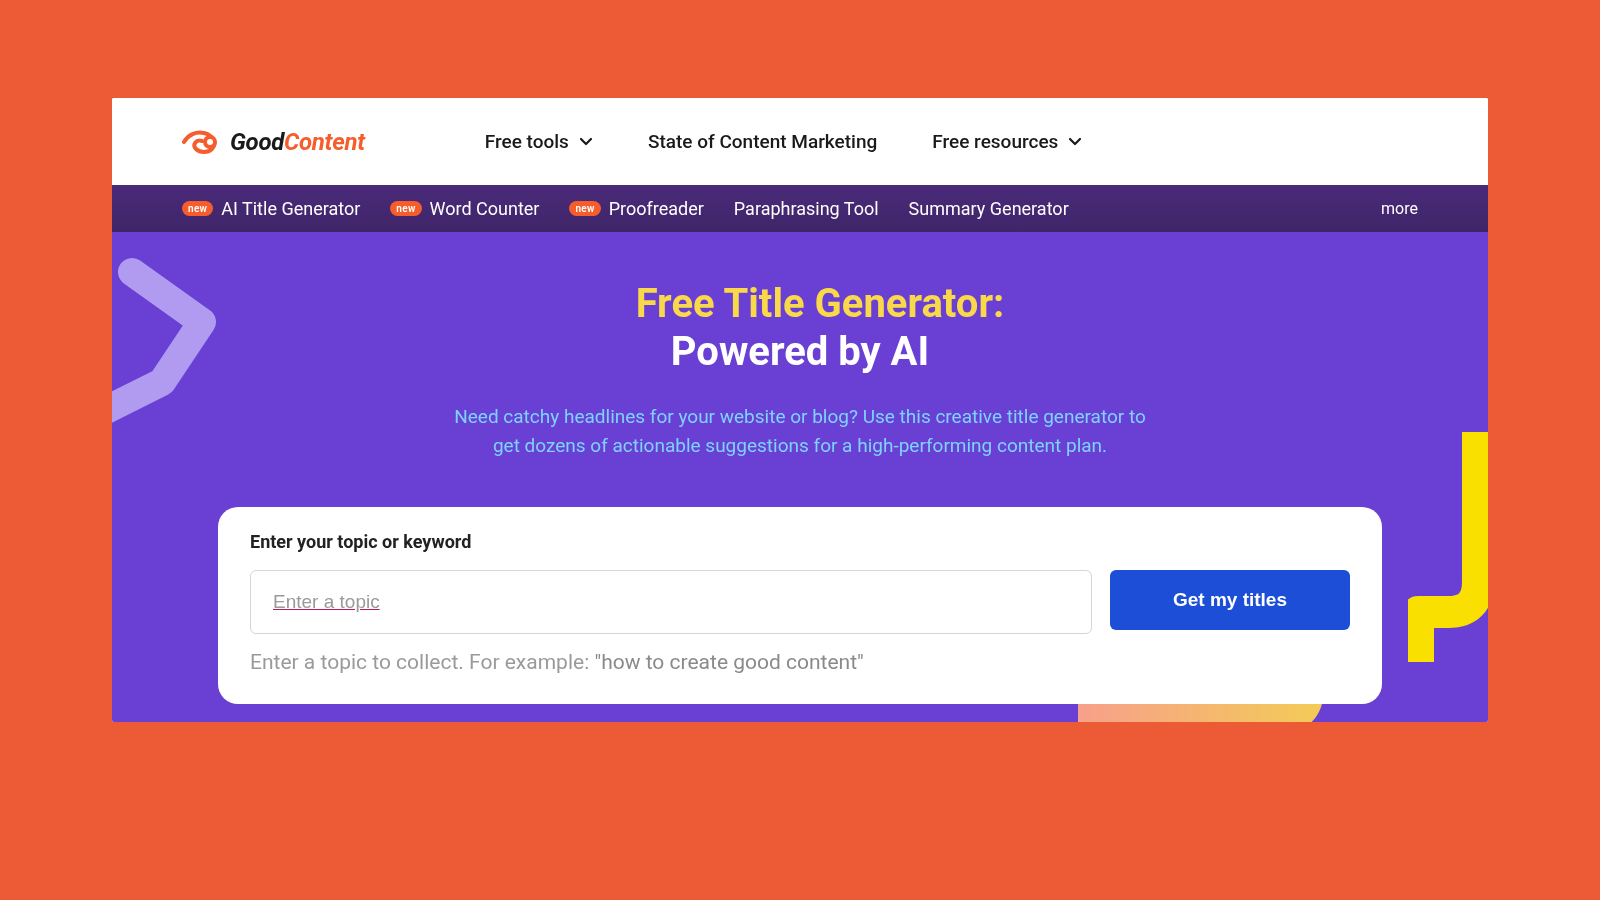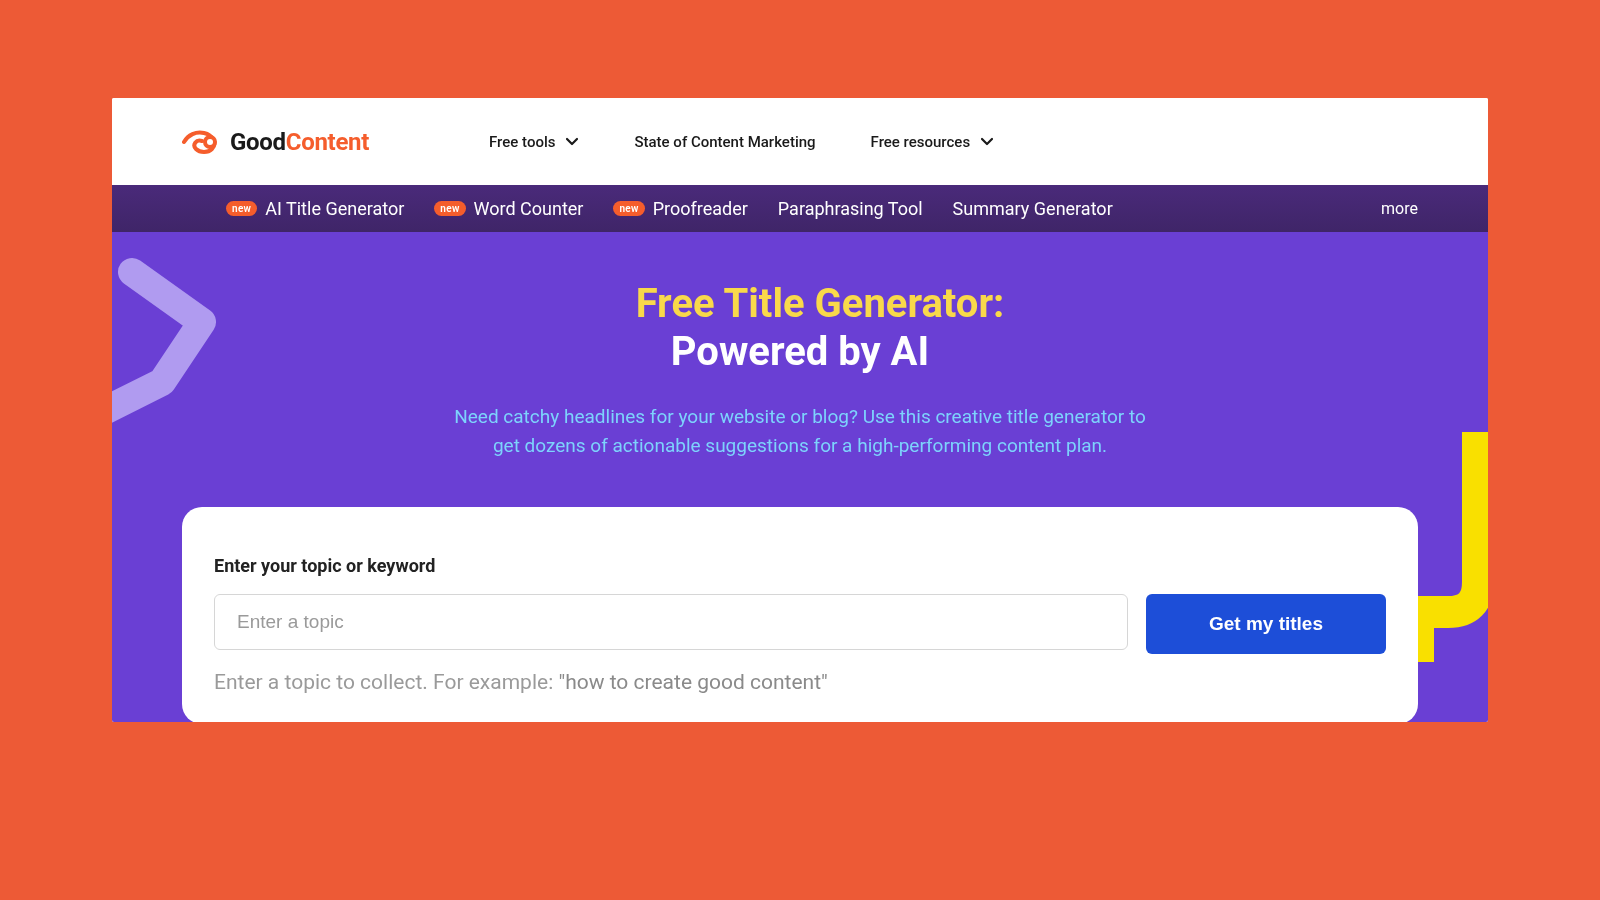--- a/index.html
+++ b/index.html
@@ -27,54 +27,55 @@
   display: flex;
   align-items: center;
   padding: 0 70px;
   gap: 40px;
 }
 .logo {
   display: flex;
   align-items: center;
   gap: 10px;
   margin-right: 80px;
+  font-style: italic;
 }
 .logo-icon {
   width: 38px;
   height: 26px;
   position: relative;
 }
 .logo-icon svg { display: block; }
 .logo-text {
   font-size: 24px;
   font-weight: 700;
   letter-spacing: -0.3px;
 }
 .logo-text .good { color: #1a1a1a; }
 .logo-text .content { color: #f55d2c; }
 .navlinks { display: flex; align-items: center; gap: 55px; }
 .navlink {
-  font-size: 15px;
+  font-size: 19px;
   font-weight: 500;
   color: #1a1a1a;
   display: flex;
   align-items: center;
   gap: 10px;
   cursor: pointer;
 }
 .chev { display: inline-flex; }
 .subnav {
   height: 47px;
   background: linear-gradient(180deg, #4a2a7a 0%, #3f2568 100%);
   display: flex;
   align-items: center;
   padding: 0 70px;
   gap: 30px;
 }
-.subnav-left { display: flex; align-items: flex-end; gap: 30px; flex: 1; margin-left: 44px; }
+.subnav-left { display: flex; align-items: flex-end; gap: 30px; flex: 1; }
 .subnav-item {
   display: flex;
   align-items: center;
   gap: 8px;
   color: #fff;
   font-size: 18px;
   font-weight: 400;
   cursor: pointer;
   white-space: nowrap;
 }
@@ -130,40 +131,41 @@
   color: #7dd3fc;
   font-size: 19px;
   max-width: 720px;
   margin: 26px auto 0;
   line-height: 1.55;
 }
 .card {
   position: relative;
   background: #fff;
   border-radius: 20px;
-  margin: 46px 70px 0;
-  padding: 48px 32px 30px;
+  margin: 46px 106px 0;
+  padding: 24px 32px 30px;
   z-index: 3;
 }
 .card-label {
   font-size: 18px;
   font-weight: 700;
   color: #222;
   margin-bottom: 18px;
 }
 .input-row { display: flex; gap: 18px; }
 .topic-input {
   flex: 1;
-  height: 56px;
+  height: 64px;
   border: 1px solid #d6d6d6;
   border-radius: 6px;
   padding: 0 22px;
   font-size: 19px;
-  color: #404040;
+  color: #be185d;
   outline: none;
+  text-decoration: underline;
 }
 .topic-input::placeholder { color: #9a9a9a; }
 .submit-btn {
   width: 240px;
   height: 60px;
   background: #1d4ed8;
   color: #fff;
   border: none;
   border-radius: 6px;
   font-size: 19px;

